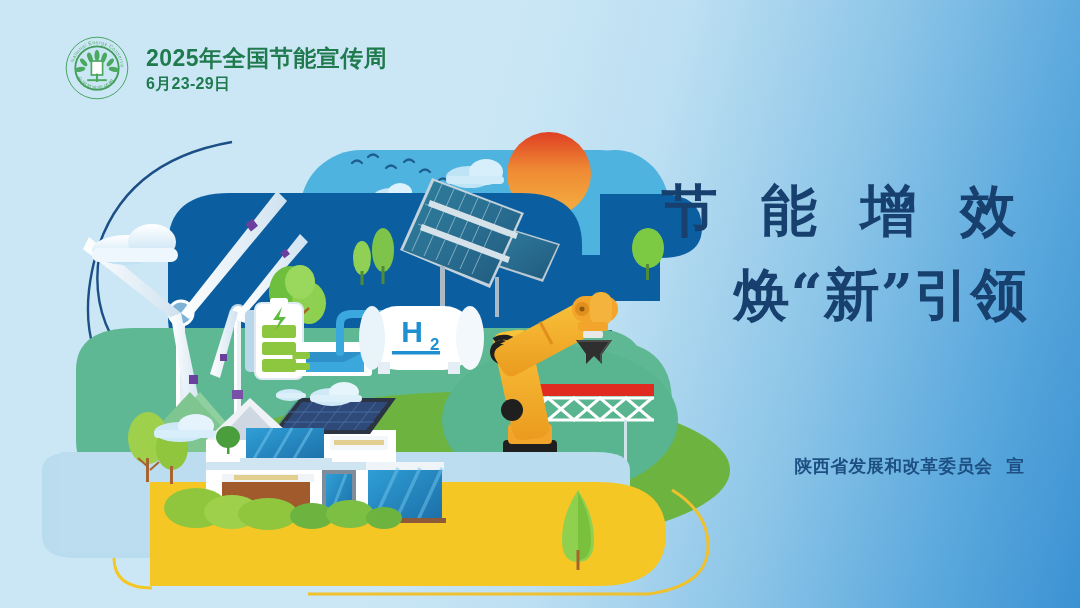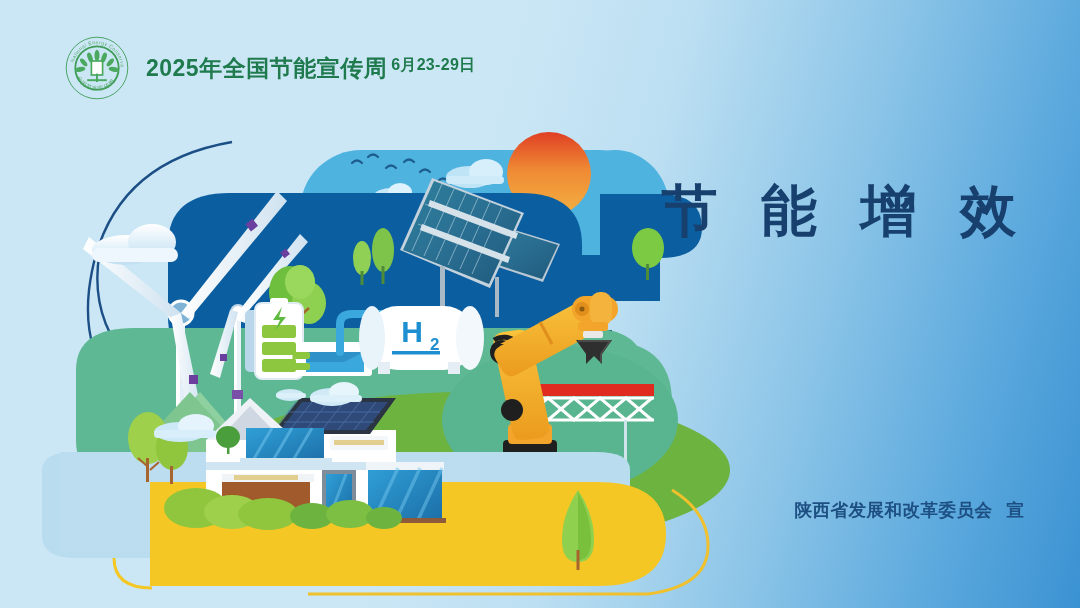--- a/index.html
+++ b/index.html
@@ -13,21 +13,21 @@
     position:absolute; left:0; top:0; width:1080px; height:608px;
     background:linear-gradient(105deg,#cbe7f5 0%,#cbe7f5 42%,#bcdff2 56%,#8ec6e8 72%,#5aa8dd 88%,#3b92d2 100%);
     overflow:hidden;
   }
   
   #header {
     position:absolute; left:62px; top:33px;
     display:flex; align-items:center; gap:14px; z-index:60;
   }
   #logo-wrap { width:70px; height:70px; flex:0 0 70px; }
-  #header-text { display:flex; flex-direction:row; gap:4px; padding-top:2px; }
+  #header-text { display:flex; flex-direction:column; gap:4px; padding-top:2px; }
   #header-title {
     font-size:23px; font-weight:bold; color:#1f7a4e;
     letter-spacing:.5px; line-height:1.1; white-space:nowrap;
   }
   #header-date {
     font-size:16px; font-weight:bold; color:#1f7a4e;
     letter-spacing:.3px; line-height:1.1; white-space:nowrap;
   }
   
   #headline {
@@ -37,21 +37,21 @@
   .headline-line {
     font-family:"DejaVu Serif","Liberation Serif",serif;
     font-weight:bold;
     font-size:56px; line-height:84px;
     color:#17406f; white-space:nowrap;
   }
   .headline-line.l1 { letter-spacing:12px; padding-right:0px; }
   .headline-line.l2 { letter-spacing:1px; }
   #attribution {
     position:absolute; right:56px; top:452px; z-index:60;
-    display:flex; align-items:center; gap:14px;margin-top:44px;
+    display:flex; align-items:center; gap:14px;
   }
   #attr-org { text-align:left; }
   .attr-line {
     font-size:17.5px; font-weight:bold; color:#1d4f82;
     line-height:28px; white-space:nowrap; letter-spacing:.5px;
   }
   #attr-suffix {
     font-size:17.5px; font-weight:bold; color:#1d4f82;
     align-self:flex-end; padding-bottom:2px;
   }
@@ -450,20 +450,21 @@
       </svg>
     </div>
     <div id="header-text">
       <div id="header-title">2025年全国节能宣传周</div>
       <div id="header-date">6月23-29日</div>
     </div>
   </div>
 
   <div id="headline">
     <div class="headline-line l1">节 能 增 效</div>
+    <div class="headline-line l2">焕“新”引领</div>
   </div>
 
   <div id="attribution">
     <div id="attr-org">
       <div class="attr-line">陕西省发展和改革委员会</div>
     </div>
     <div id="attr-suffix">宣</div>
   </div>
 
 </div>

